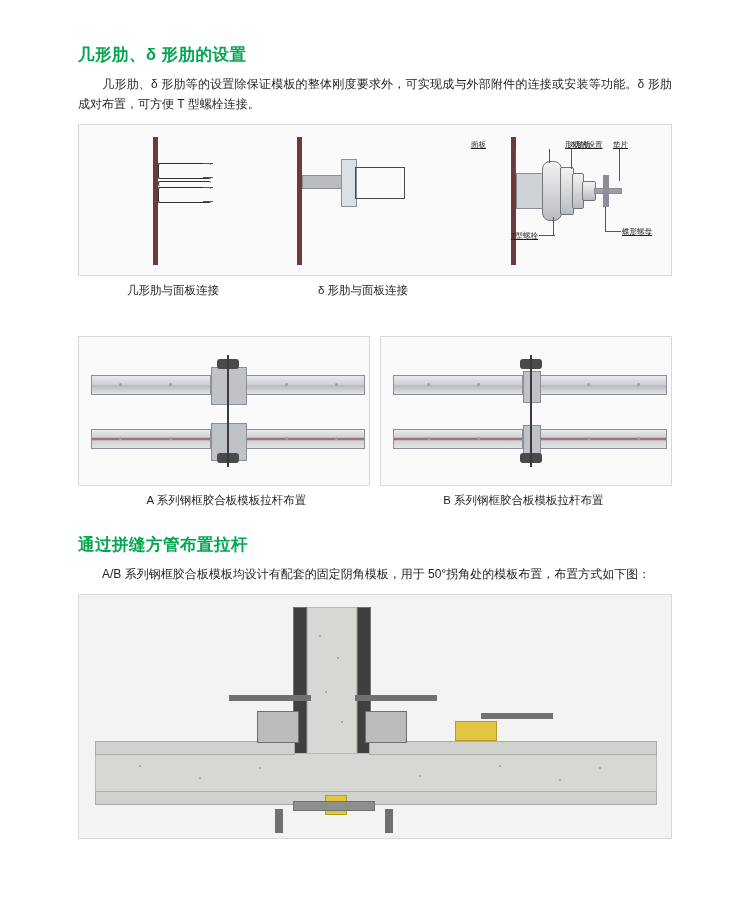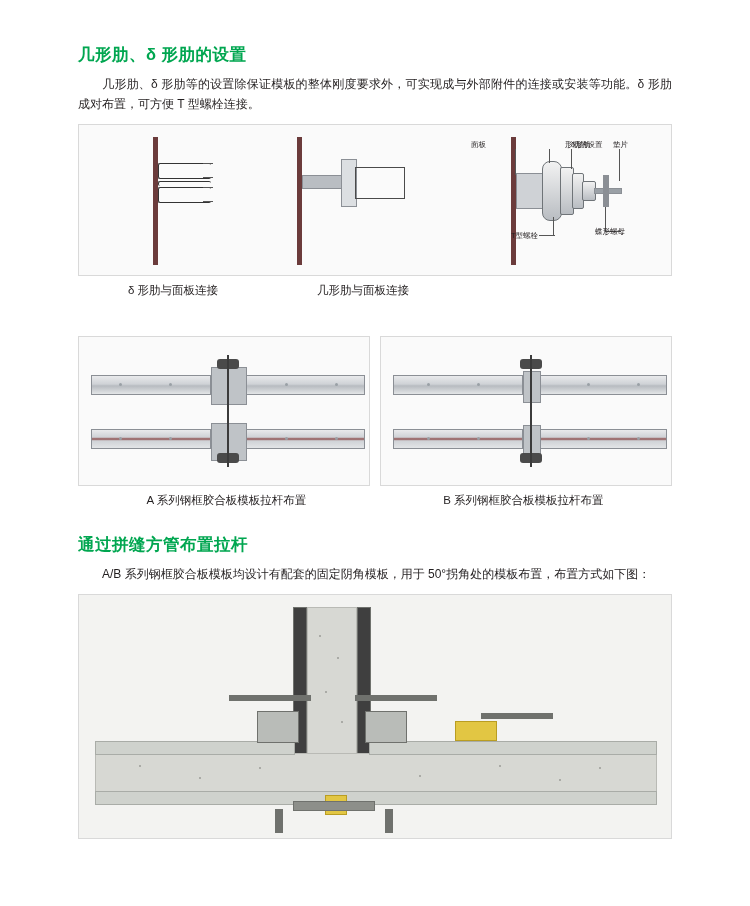--- a/index.html
+++ b/index.html
@@ -63,20 +63,21 @@
     width: 5px;
     background: #6b3b3b;
     top: 12px;
     height: 128px;
   }
   .lbl {
     position: absolute;
     font-size: 7.5px;
     color: #231f20;
     white-space: nowrap;
+    text-decoration: underline;
   }
   .leader {
     position: absolute;
     background: #555;
     height: 1px;
   }
   .leaderv {
     position: absolute;
     background: #555;
     width: 1px;
@@ -210,26 +211,26 @@
 
       <div class="leaderv" style="left:540px; top:24px; height:32px;"></div>
       <span class="lbl" style="left:534px; top:15px;">垫片</span>
 
       <div class="leaderv" style="left:474px; top:92px; height:18px;"></div>
       <div class="leader" style="left:460px; top:110px; width:16px;"></div>
       <span class="lbl" style="left:432px; top:106px;">T型螺栓</span>
 
       <div class="leaderv" style="left:526px; top:82px; height:24px;"></div>
       <div class="leader" style="left:526px; top:106px; width:16px;"></div>
-      <span class="lbl" style="left:516px; top:102px;text-align:right;">蝶形螺母</span>
+      <span class="lbl" style="left:543px; top:102px;text-align:right;">蝶形螺母</span>
     </div>
 
     <div class="caption-row">
+      <span class="cap" style="width:190px;">几形肋与面板连接</span>
       <span class="cap" style="width:190px;">δ 形肋与面板连接</span>
-      <span class="cap" style="width:190px;">几形肋与面板连接</span>
     </div>
   </div>
 
   <div class="section" style="padding-top:28px;">
 
     <div class="fig2row">
 
       <div class="fig2">
         <div class="panel" style="left:12px; top:38px; width:120px;"></div>
         <div class="panel" style="left:166px; top:38px; width:120px;"></div>

